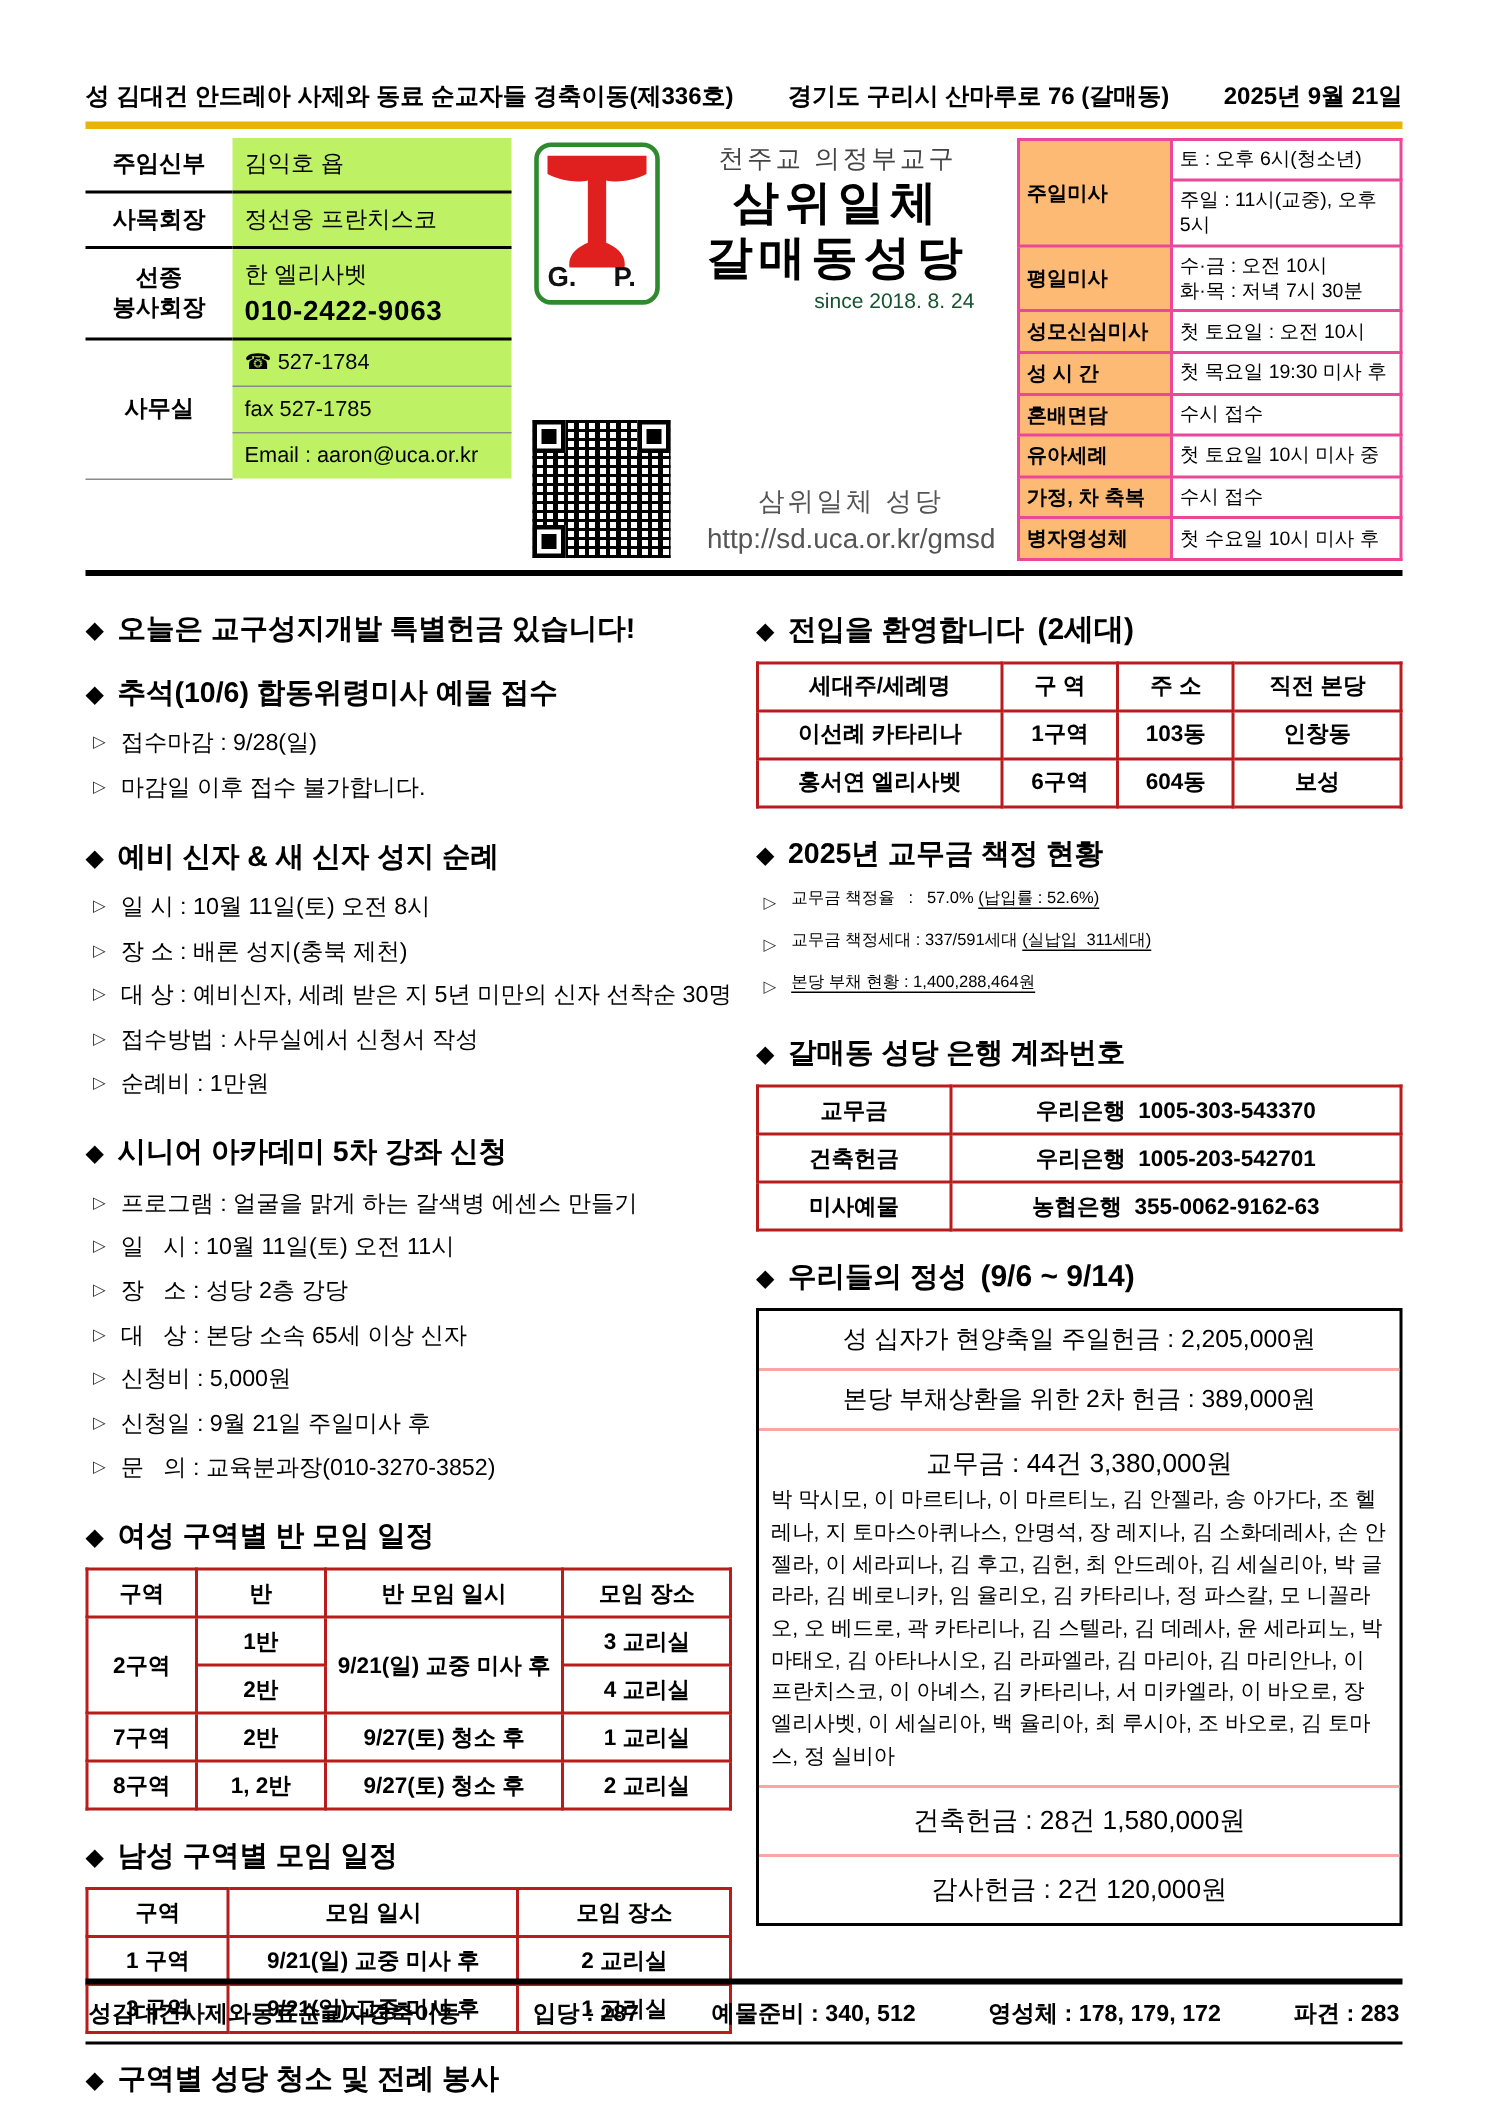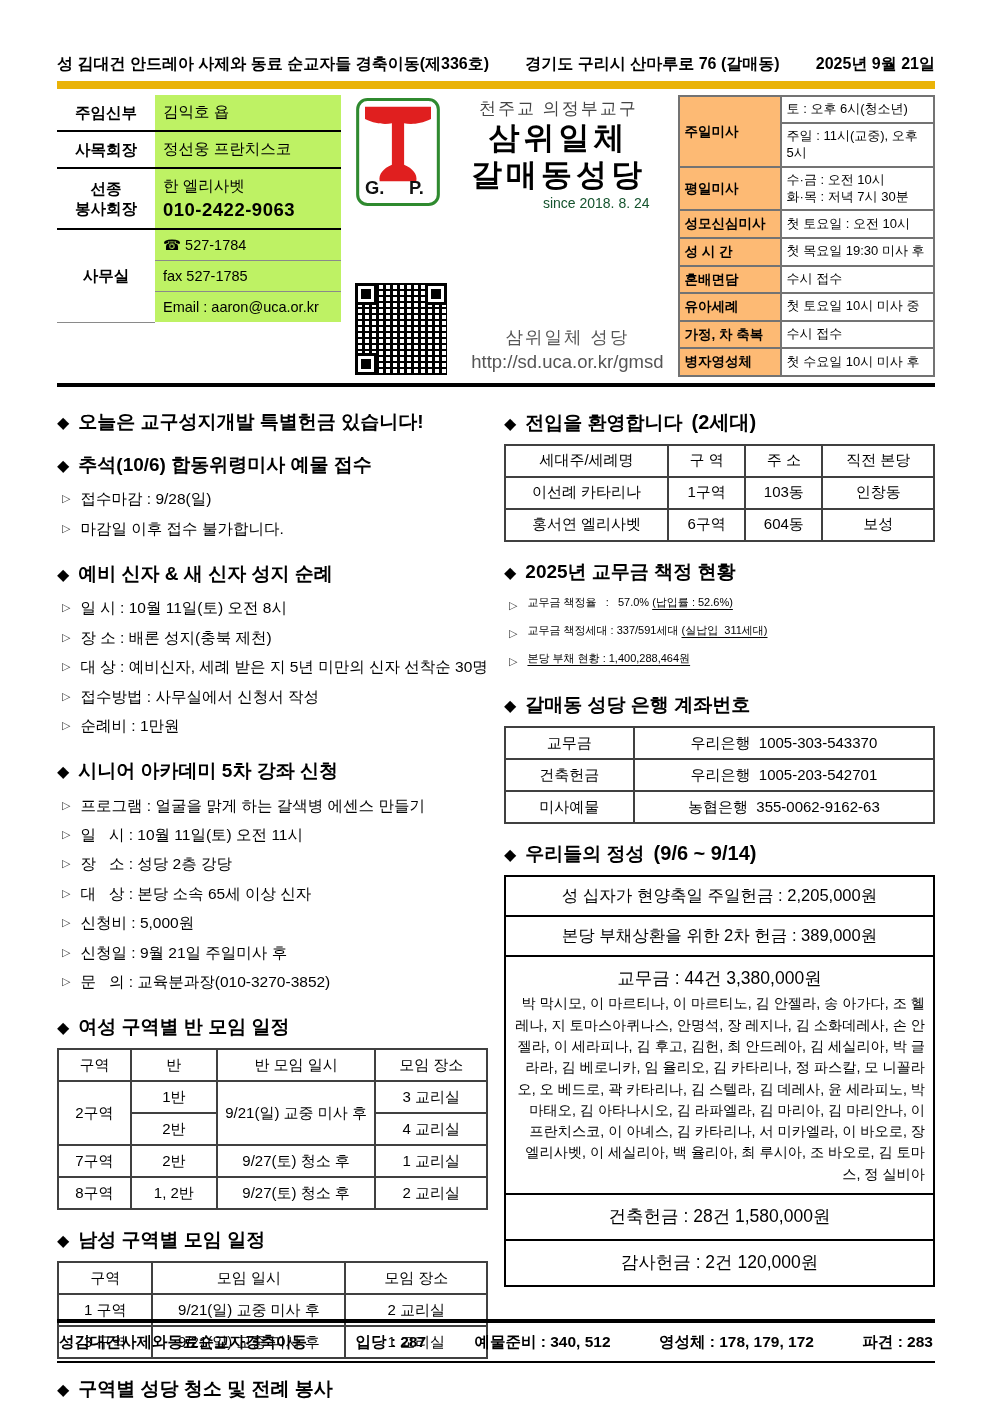--- a/index.html
+++ b/index.html
@@ -1,21 +1,21 @@
 <!DOCTYPE html>
 <html><head>
 <meta charset="utf-8">
 <style>
   *{margin:0;padding:0;box-sizing:border-box}
   html,body{background:#fff}
   body{width:992px;height:1403px;font-family:"Liberation Sans","DejaVu Sans",sans-serif;color:#000}
   .page{position:relative;width:992px;height:1403px;padding:54px 57px 0;overflow:hidden;background:#fff}
 
   
-  .masthead{display:flex;justify-content:space-between;align-items:flex-end;font-weight:bold;font-size:16px;padding-bottom:6px;border-bottom:8px solid #eab308;white-space:nowrap}
+  .masthead{display:flex;justify-content:space-between;align-items:flex-end;font-weight:bold;font-size:16px;padding-bottom:6px;border-bottom:5px solid #eab308;white-space:nowrap}
 
   
   .header-grid{display:flex;gap:12px;margin-top:6px;padding-bottom:6px;border-bottom:4px solid #000;align-items:stretch}
   .contact-table{width:296px;border-collapse:collapse;font-size:15.5px;align-self:flex-start}
   .contact-table td{padding:7px 8px;vertical-align:middle}
   .label-cell{width:98px;text-align:center;font-weight:bold;line-height:1.25}
   .value-cell{background:#bef264}
   .r-major>td{border-bottom:2px solid #000}
   .sub-row>td{border-bottom:1px solid #8a8a8a}
   .phone-number{font-size:18.5px;font-weight:bold;letter-spacing:.5px;margin-top:2px}
@@ -38,49 +38,49 @@
   .qr{position:relative;background:
       repeating-linear-gradient(0deg,#000 0 2px,transparent 2px 6px),
       repeating-linear-gradient(90deg,#000 0 3px,#fff 3px 7px)}
   .qr-small{width:92px;height:92px;flex:0 0 auto}
   .finder{position:absolute;width:24%;height:24%;background:#fff;border:3px solid #000}
   .finder::after{content:"";position:absolute;inset:3px;background:#000}
   .f-tl{top:0;left:0}.f-tr{top:0;right:0}.f-bl{bottom:0;left:0}
 
   
   .mass-table{width:268px;border-collapse:collapse;font-size:13px;align-self:flex-start}
-  .mass-table td{border:2px solid #737373;padding:4px 5px;line-height:1.3}
+  .mass-table td{border:2px solid #ec4899;padding:4px 5px;line-height:1.3}
   .mass-label{background:#fdba74;font-weight:bold;font-size:13.5px;width:102px;white-space:pre-wrap}
 
   
   .columns{display:flex;gap:16px;margin-top:10px}
   .col{flex:1;min-width:0}
   .section{margin-top:17px}
   .section.first{margin-top:12px}
   .sec-title{font-size:19px;font-weight:bold;display:flex;align-items:baseline;gap:9px;white-space:nowrap}
   .diamond{font-size:16px}
   .sec-sub{font-size:20px;font-weight:bold}
   .bullets{margin-top:7px}
   .bullet{display:flex;gap:10px;padding:3.5px 0 3.5px 5px;font-size:15.5px;line-height:1.45}
   .tri{color:#333;font-size:11px;line-height:1.9;flex:0 0 auto}
   .bullet-text{white-space:pre-wrap}
   .bullet.bold .bullet-text{font-weight:normal;font-size:11px}
   .u{text-decoration:underline;text-underline-offset:3px}
 
   
   .data-table{width:100%;border-collapse:collapse;margin-top:8px;font-size:15px;text-align:center}
-  .data-table th,.data-table td{border:2px solid #404040;padding:5.5px 4px;font-weight:normal;white-space:pre-wrap}
+  .data-table th,.data-table td{border:2px solid #b91c1c;padding:5.5px 4px;font-weight:bold;white-space:pre-wrap}
 
   
   .offer-box{border:2px solid #000;margin-top:8px}
-  .offer-row{border-bottom:2px solid #000000;padding:8px 6px;text-align:center}
+  .offer-row{border-bottom:2px solid #fca5a5;padding:8px 6px;text-align:center}
   .offer-box > .offer-row:last-child{border-bottom:none}
   .offer-line{font-size:16.5px}
   .offer-head{font-size:17.5px;padding:1px 0 3px}
-  .offer-names{font-size:14.2px;line-height:1.5;padding:0 2px;text-align:right}
+  .offer-names{font-size:14.2px;line-height:1.5;padding:0 2px;text-align:left}
 
   
   .footer{position:absolute;left:57px;right:57px;bottom:40px;border-top:4px solid #000;border-bottom:2px solid #000;padding:9px 2px 8px;display:flex;justify-content:space-between;font-weight:bold;font-size:15.5px;white-space:nowrap}
 </style>
 </head>
 <body>
 
 <div class="page">
 
   <div class="masthead">

